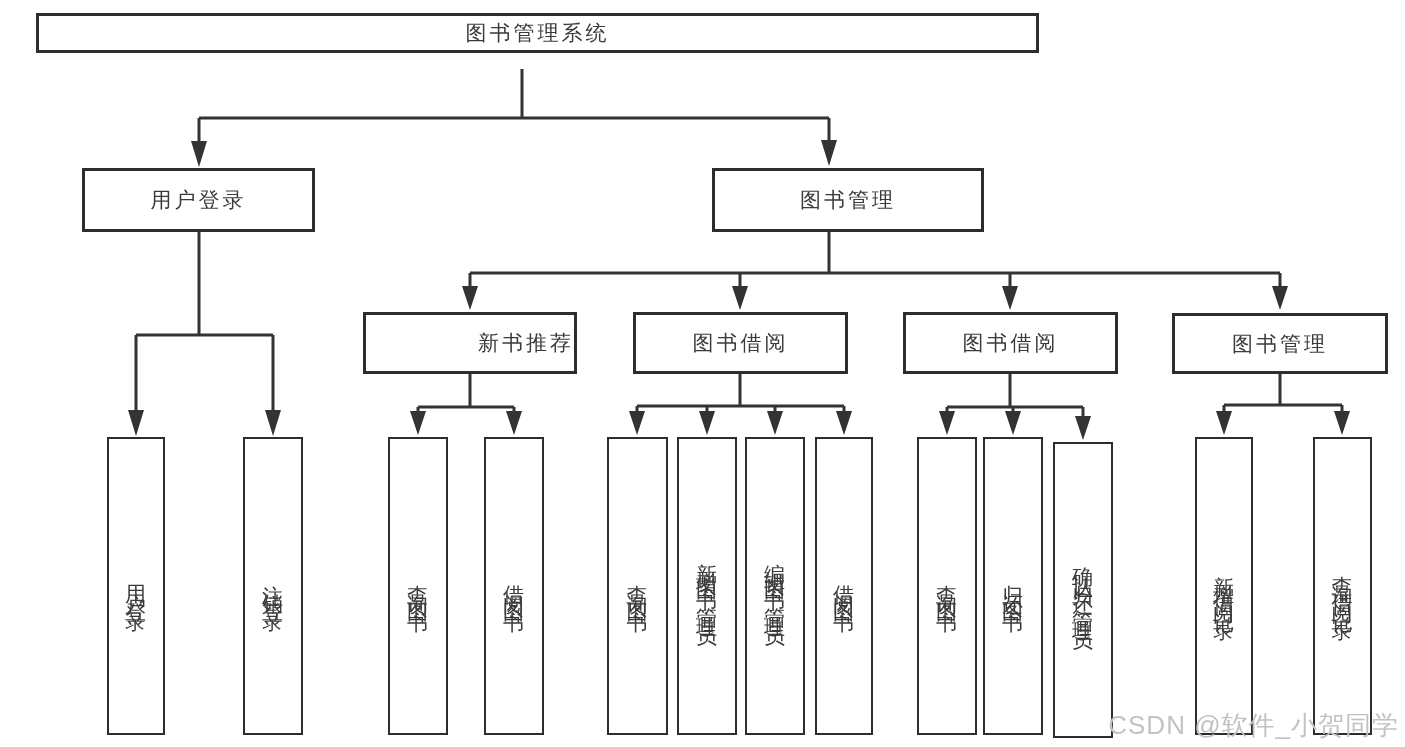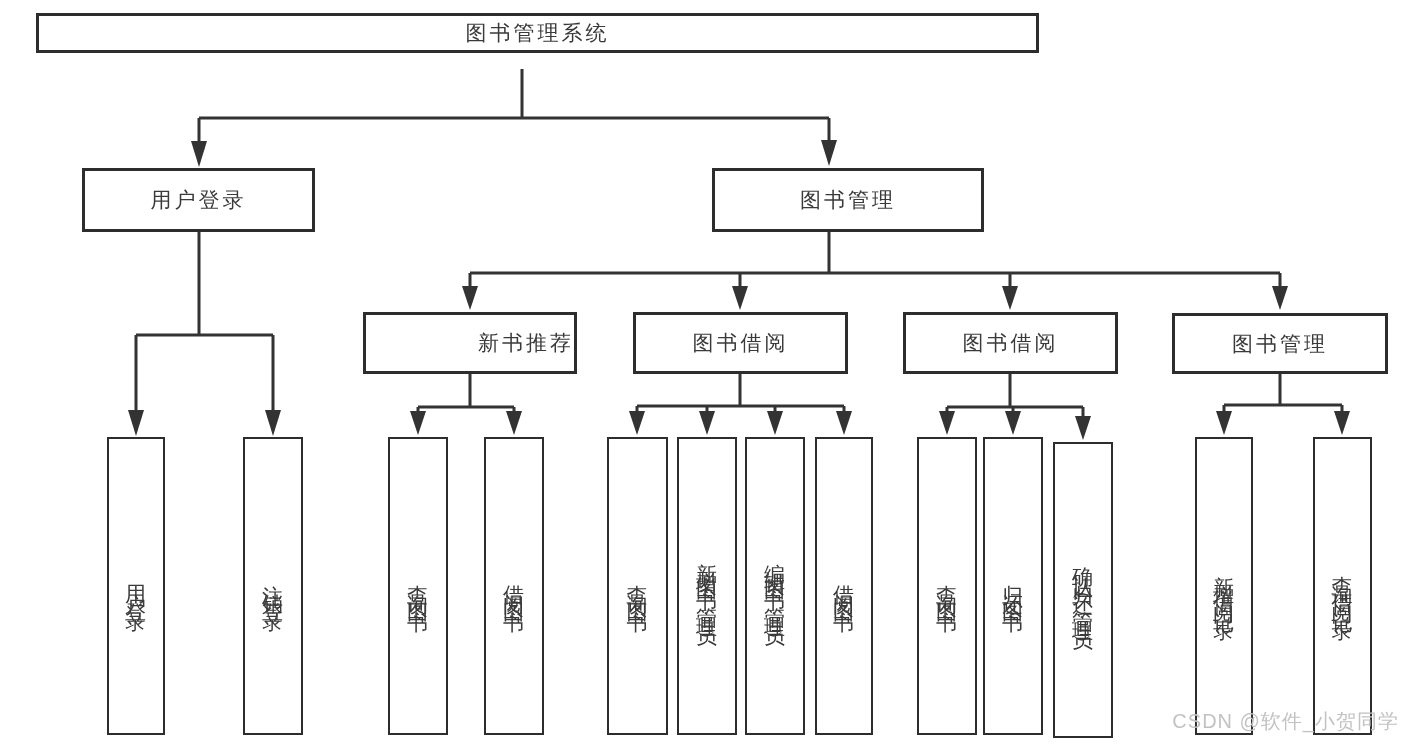--- a/index.html
+++ b/index.html
@@ -32,21 +32,21 @@
     writing-mode:vertical-rl;
     font-size:21px;
     letter-spacing:9px;
     line-height:1;
     white-space:nowrap;
   }
   .watermark{
     position:absolute;
     right:6px;
     top:708px;
-    font-size:20px;
+    font-size:26px;
     letter-spacing:1px;
     color:#c2c2c2;
     z-index:5;
     white-space:nowrap;
   }
 </style>
 </head>
 <body>
 
 <div id="canvas">

